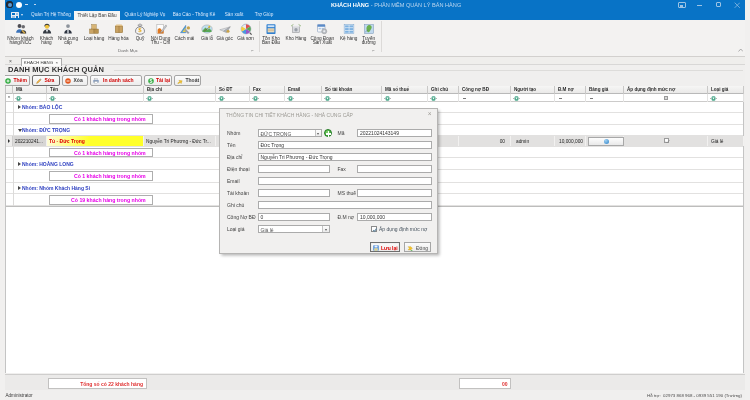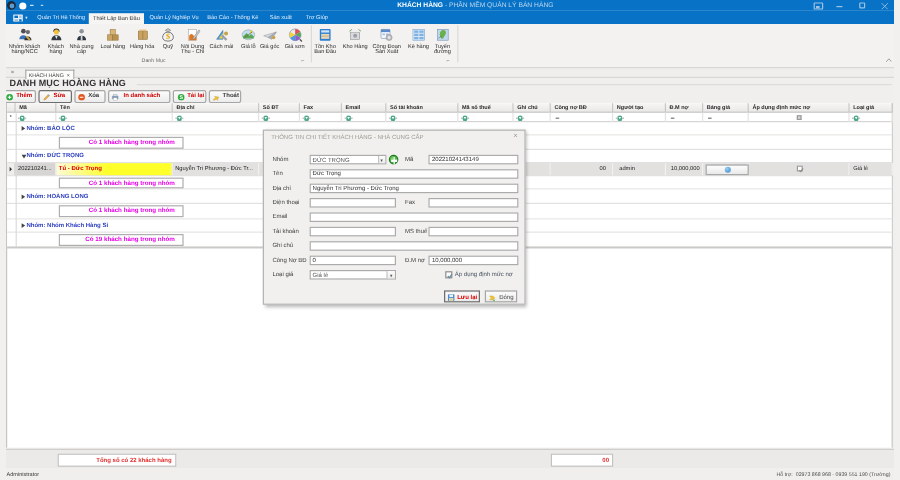--- a/index.html
+++ b/index.html
@@ -237,21 +237,21 @@
         </svg>
         <div class="rlb">Tuyến<br>đường</div>
       </div>
 </div>
 
 <div id="docstrip">
   <div class="abs" style="left:9px;top:1px;font-size:5px;color:#555">×</div>
   <div id="doctab">KHÁCH HÀNG&nbsp; ×</div>
 </div>
 
-<div id="heading">DANH MỤC HOÀNG HÀNG</div>
+<div id="heading">DANH MỤC KHÁCH QUẢN</div>
 <div id="headline"></div>
 
 <div class="tbtn" style="left:1.5px;width:28.5px;">
       <svg class="ti" style="left:2.5px" viewBox="0 0 12 12">
         <circle cx="6" cy="6" r="5.5" fill="#2daa3c"></circle>
         <path d="M6 3v6M3 6h6" stroke="#fff" stroke-width="1.8"></path>
       </svg>
       <span class="tt red" style="left:11.0px">Thêm</span>
     </div>
 <div class="tbtn" style="left:32.0px;width:27.5px;border:1px solid #6e6e6e;">

